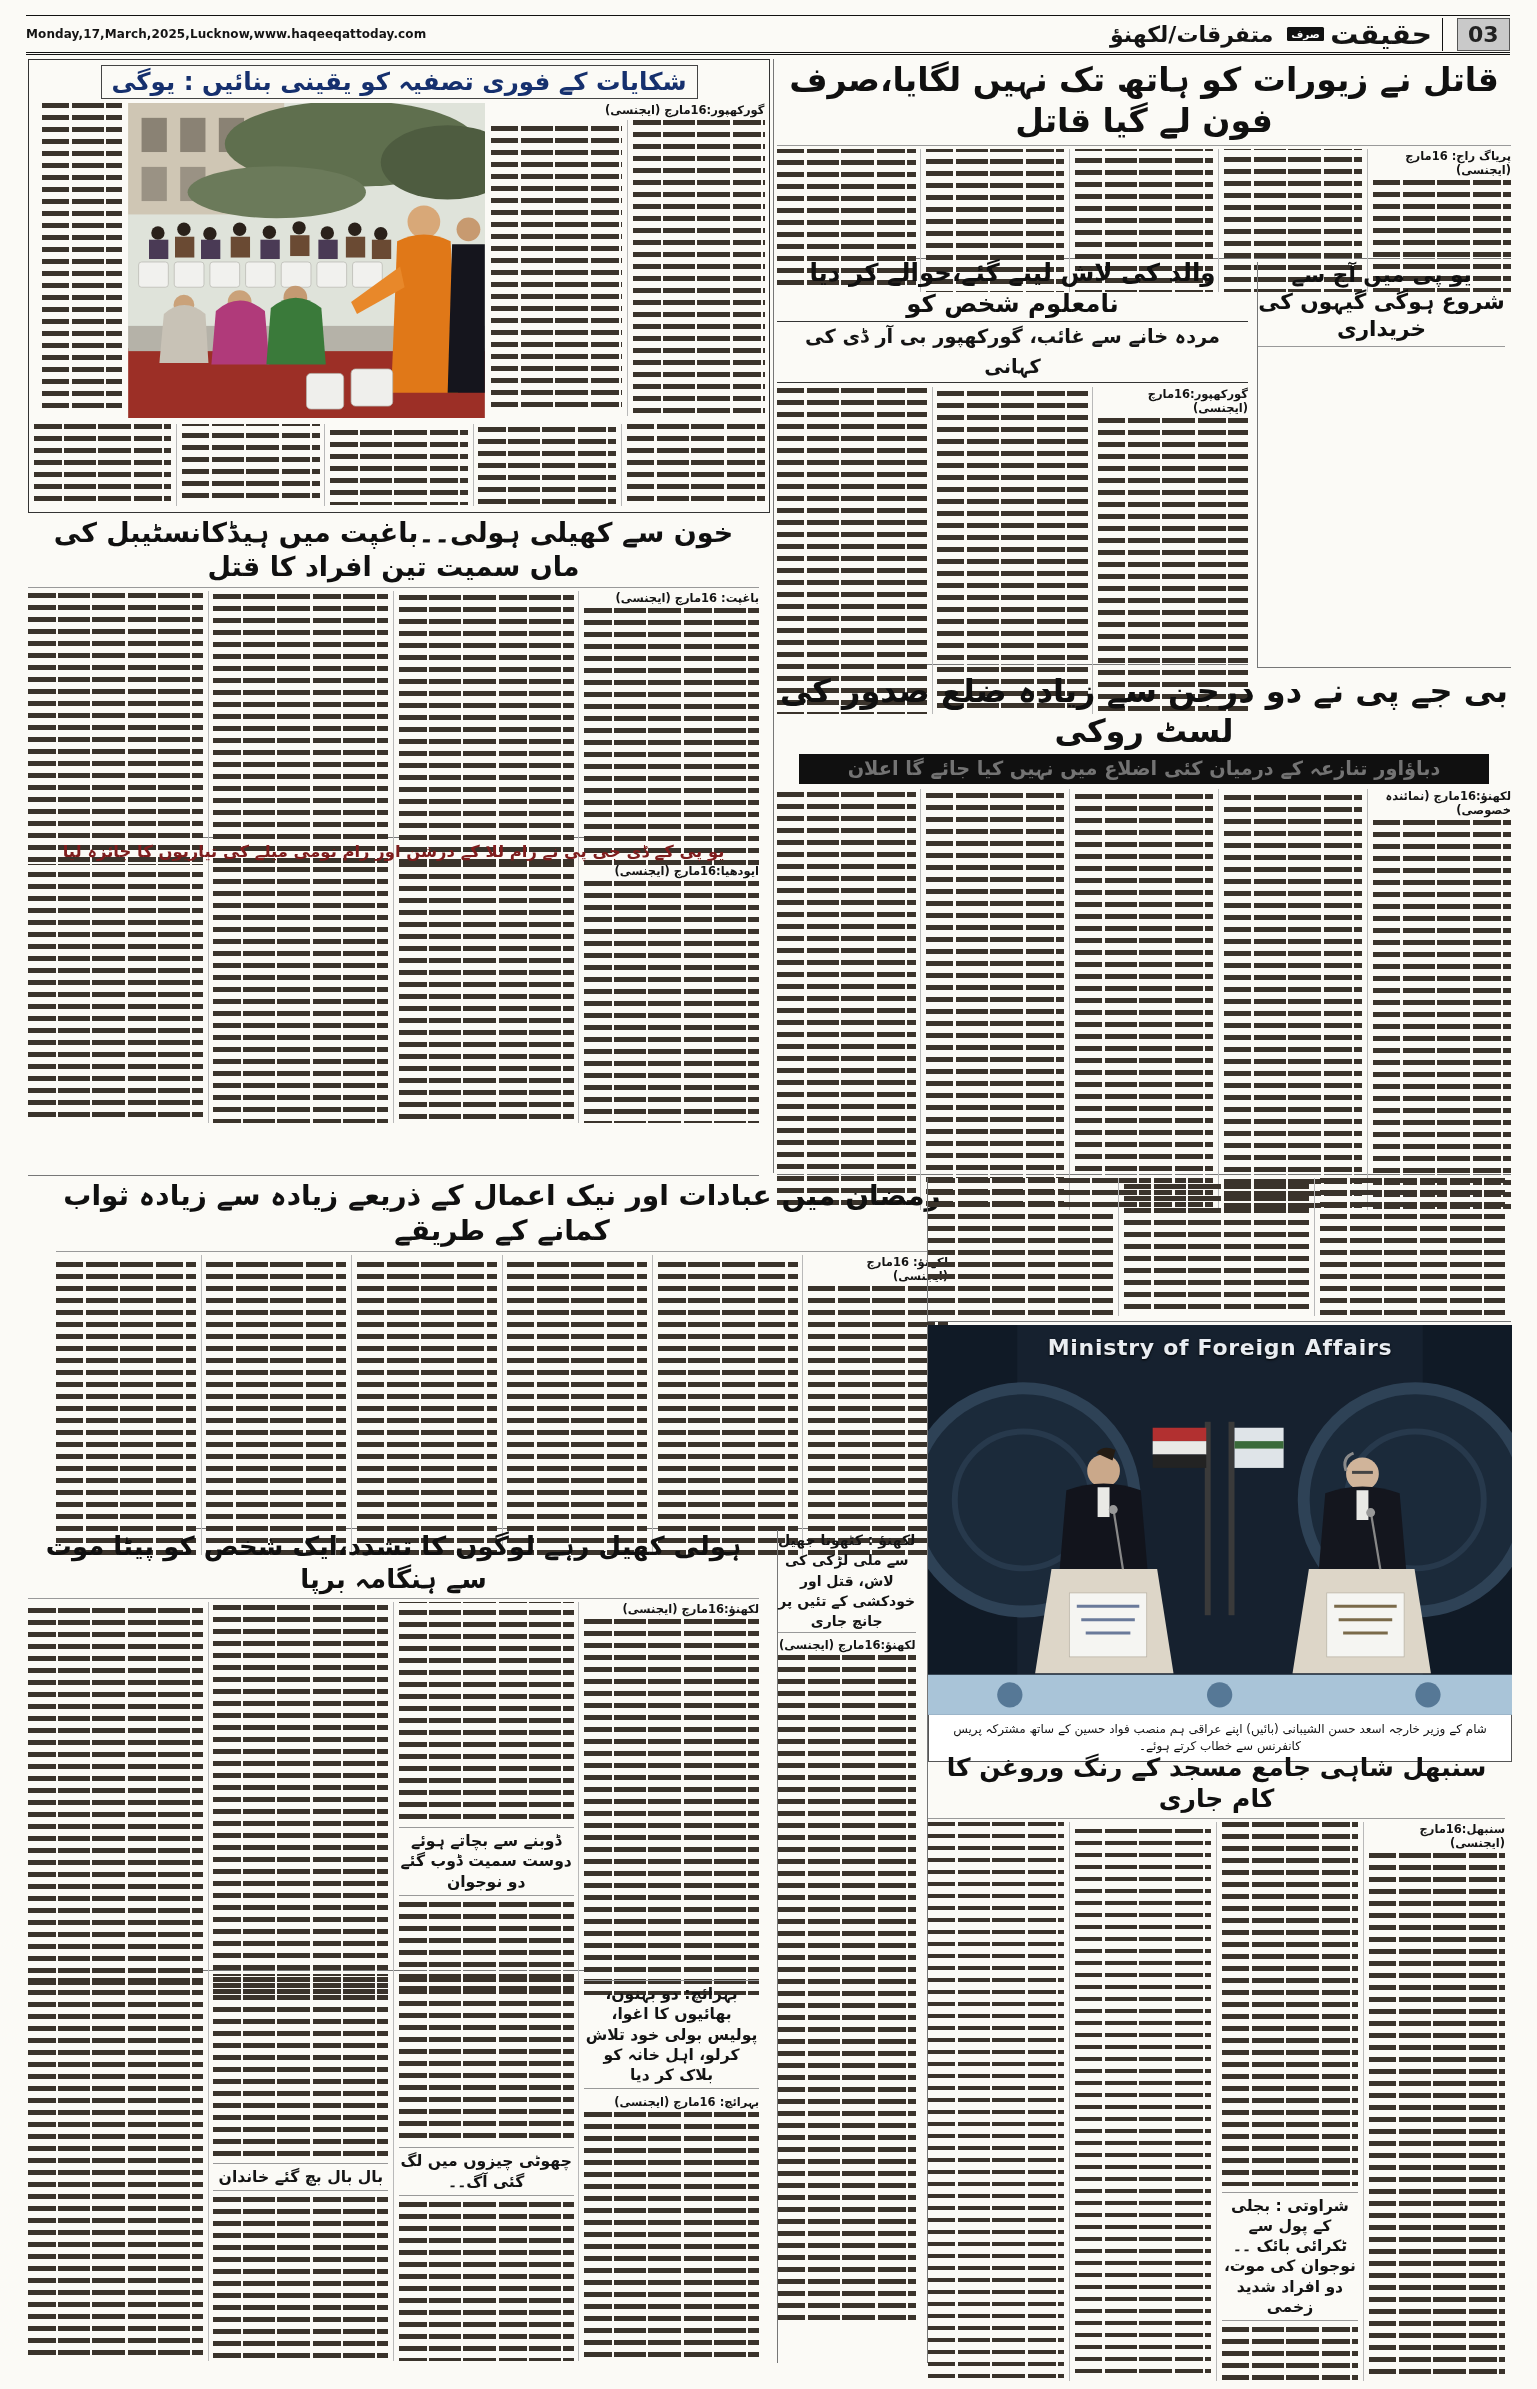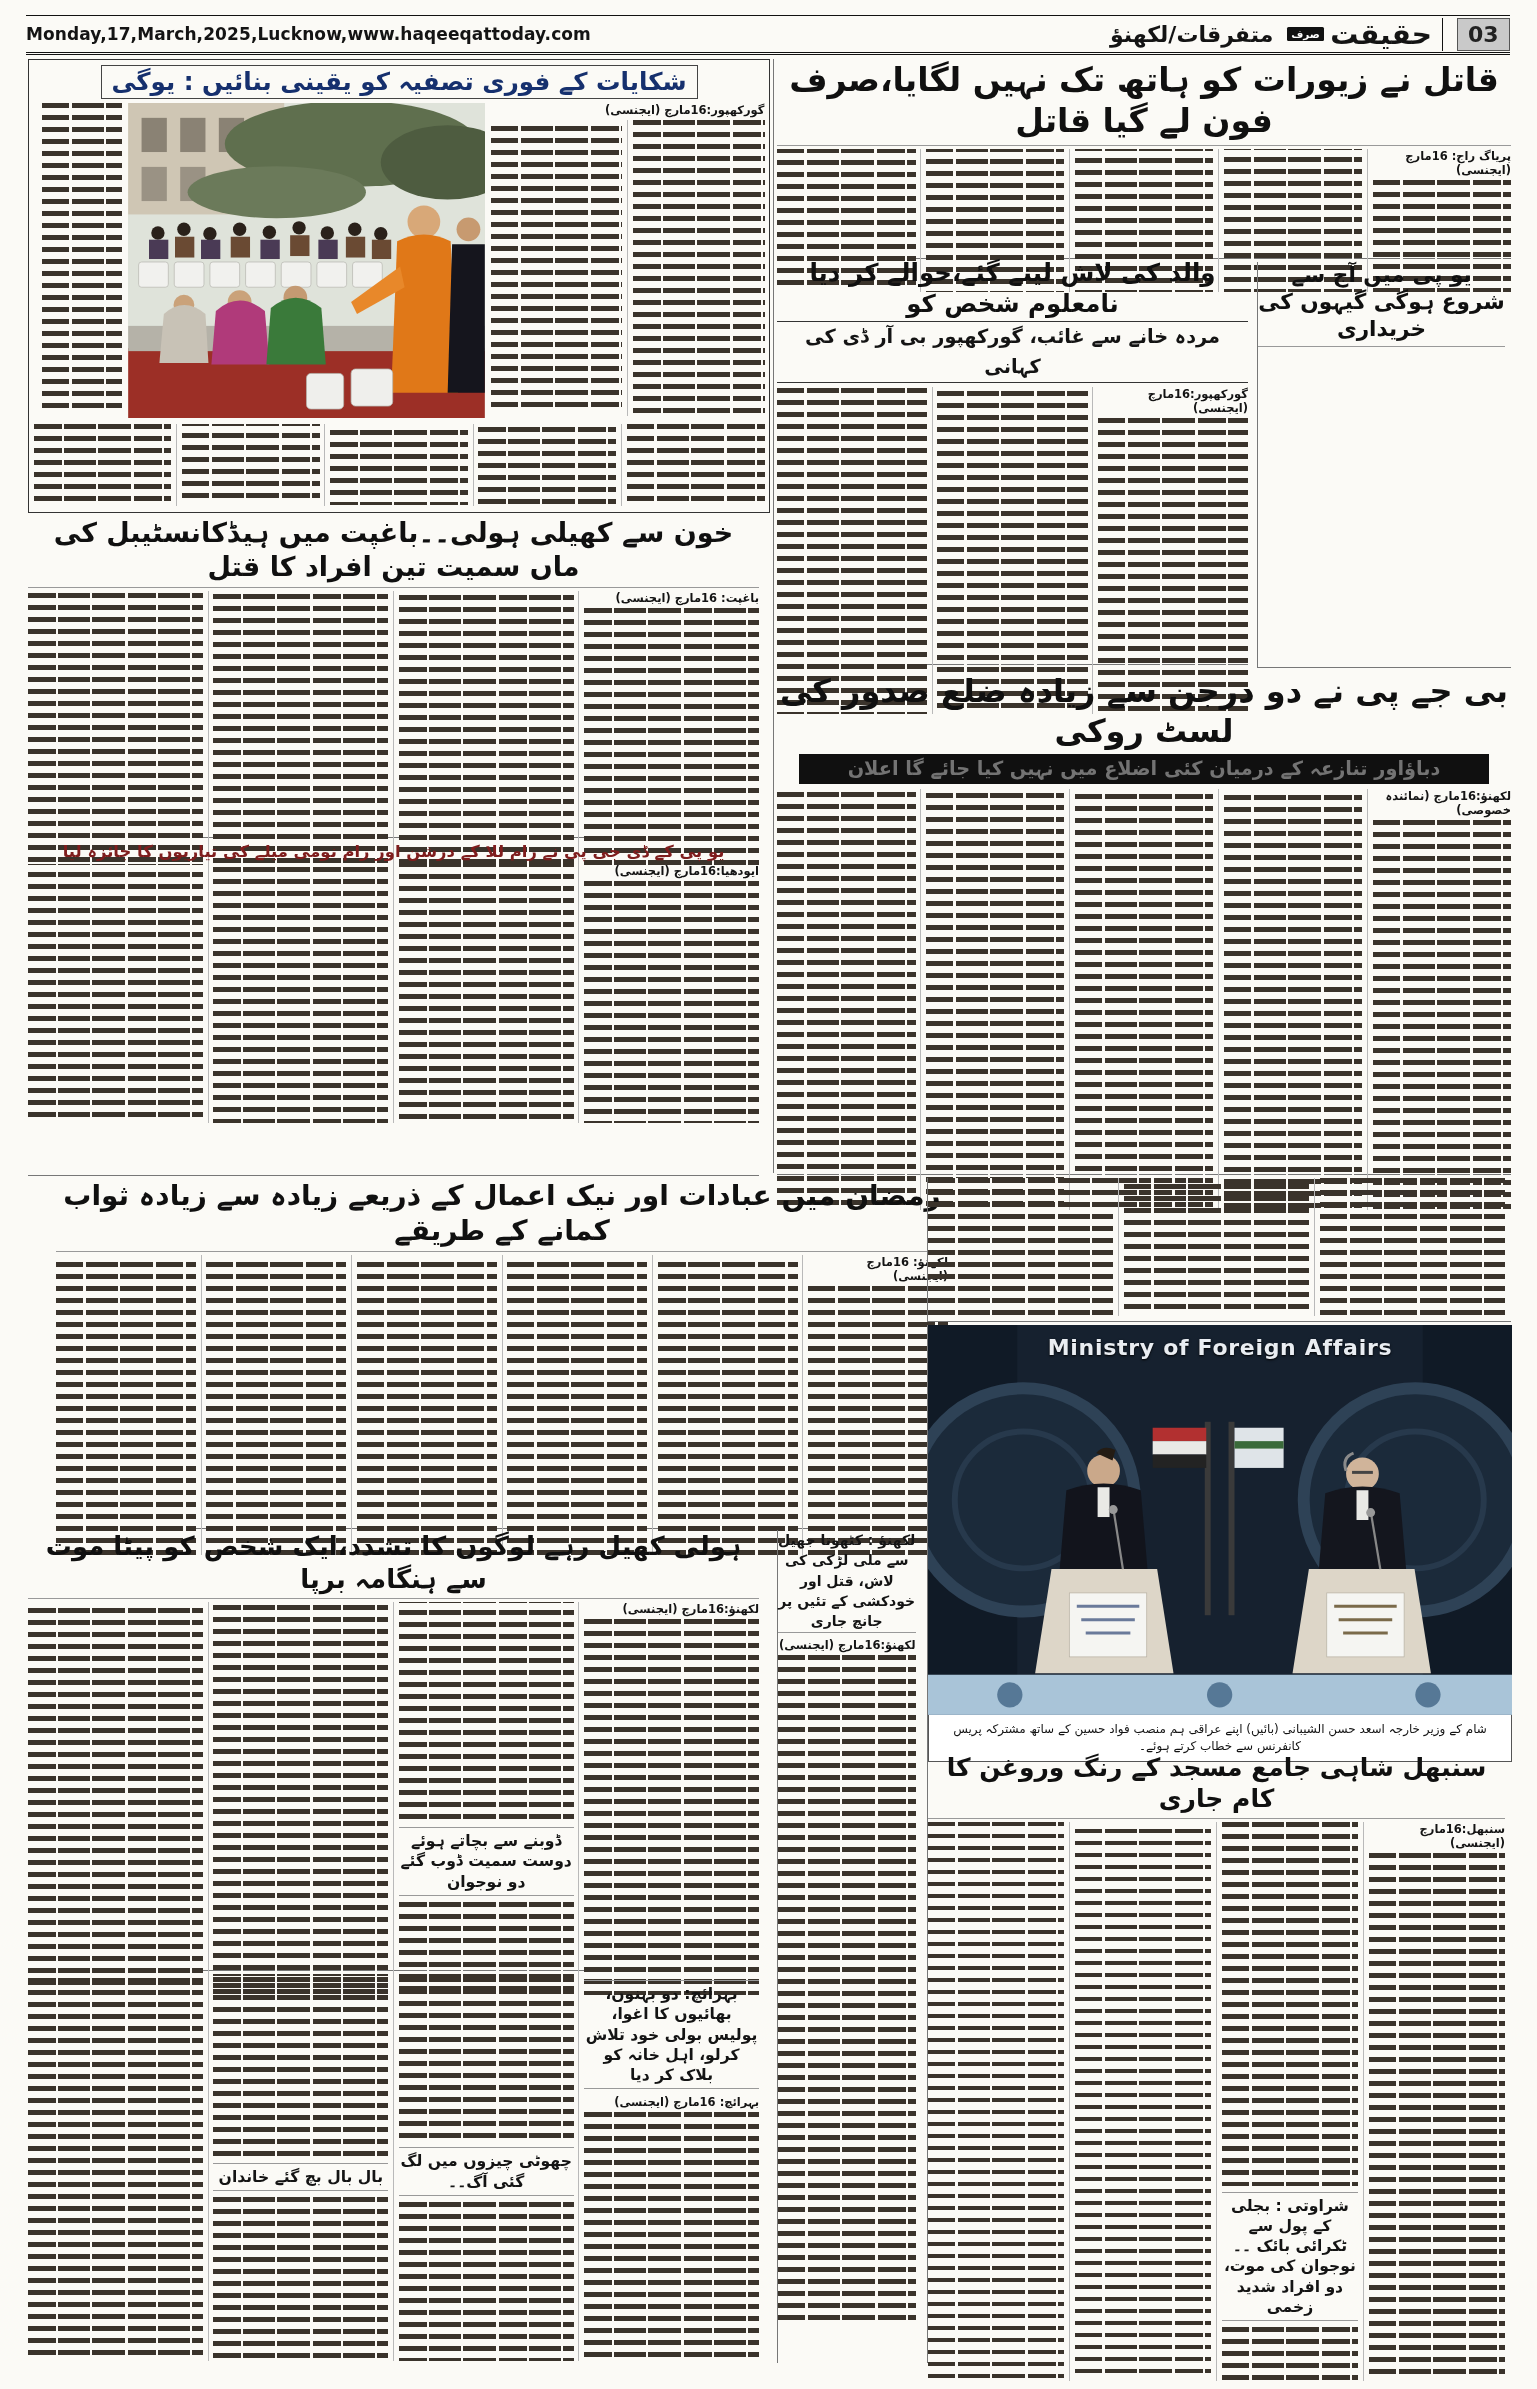--- a/index.html
+++ b/index.html
@@ -11,21 +11,21 @@
     color:#141414;
     overflow:hidden;
   }
   .abs{position:absolute;}
   
   .header{
     left:26px;top:15px;width:1484px;height:36px;
     border-top:1.5px solid #111;border-bottom:0.7px solid #111;
     display:flex;align-items:center;gap:13.4px;
   }
-  .header .eng{font-size:17px;font-weight:bold;letter-spacing:0.1px;}
+  .header .eng{font-size:12px;font-weight:bold;letter-spacing:0.1px;}
   .header .spacer{flex:1;}
   .section-title{font-size:22px;font-weight:bold;direction:rtl;}
   .mast{display:flex;align-items:center;gap:6px;direction:rtl;border-right:1.5px solid #111;padding-right:10.4px;}
   .mast .main{font-size:28px;font-weight:bold;}
   .mast .sub{font-size:10.4px;font-weight:bold;background:#111;color:#fff;padding:0.7px 4.5px;border-radius:1.5px;}
   .pagenum{
     font-size:22px;font-weight:bold;background:#c9c9c9;color:#222;
     border:0.7px solid #555;padding:0 10.4px;line-height:31px;
   }
   .hrule2{left:26px;top:54px;width:1484px;border-top:1.5px solid #111;}

